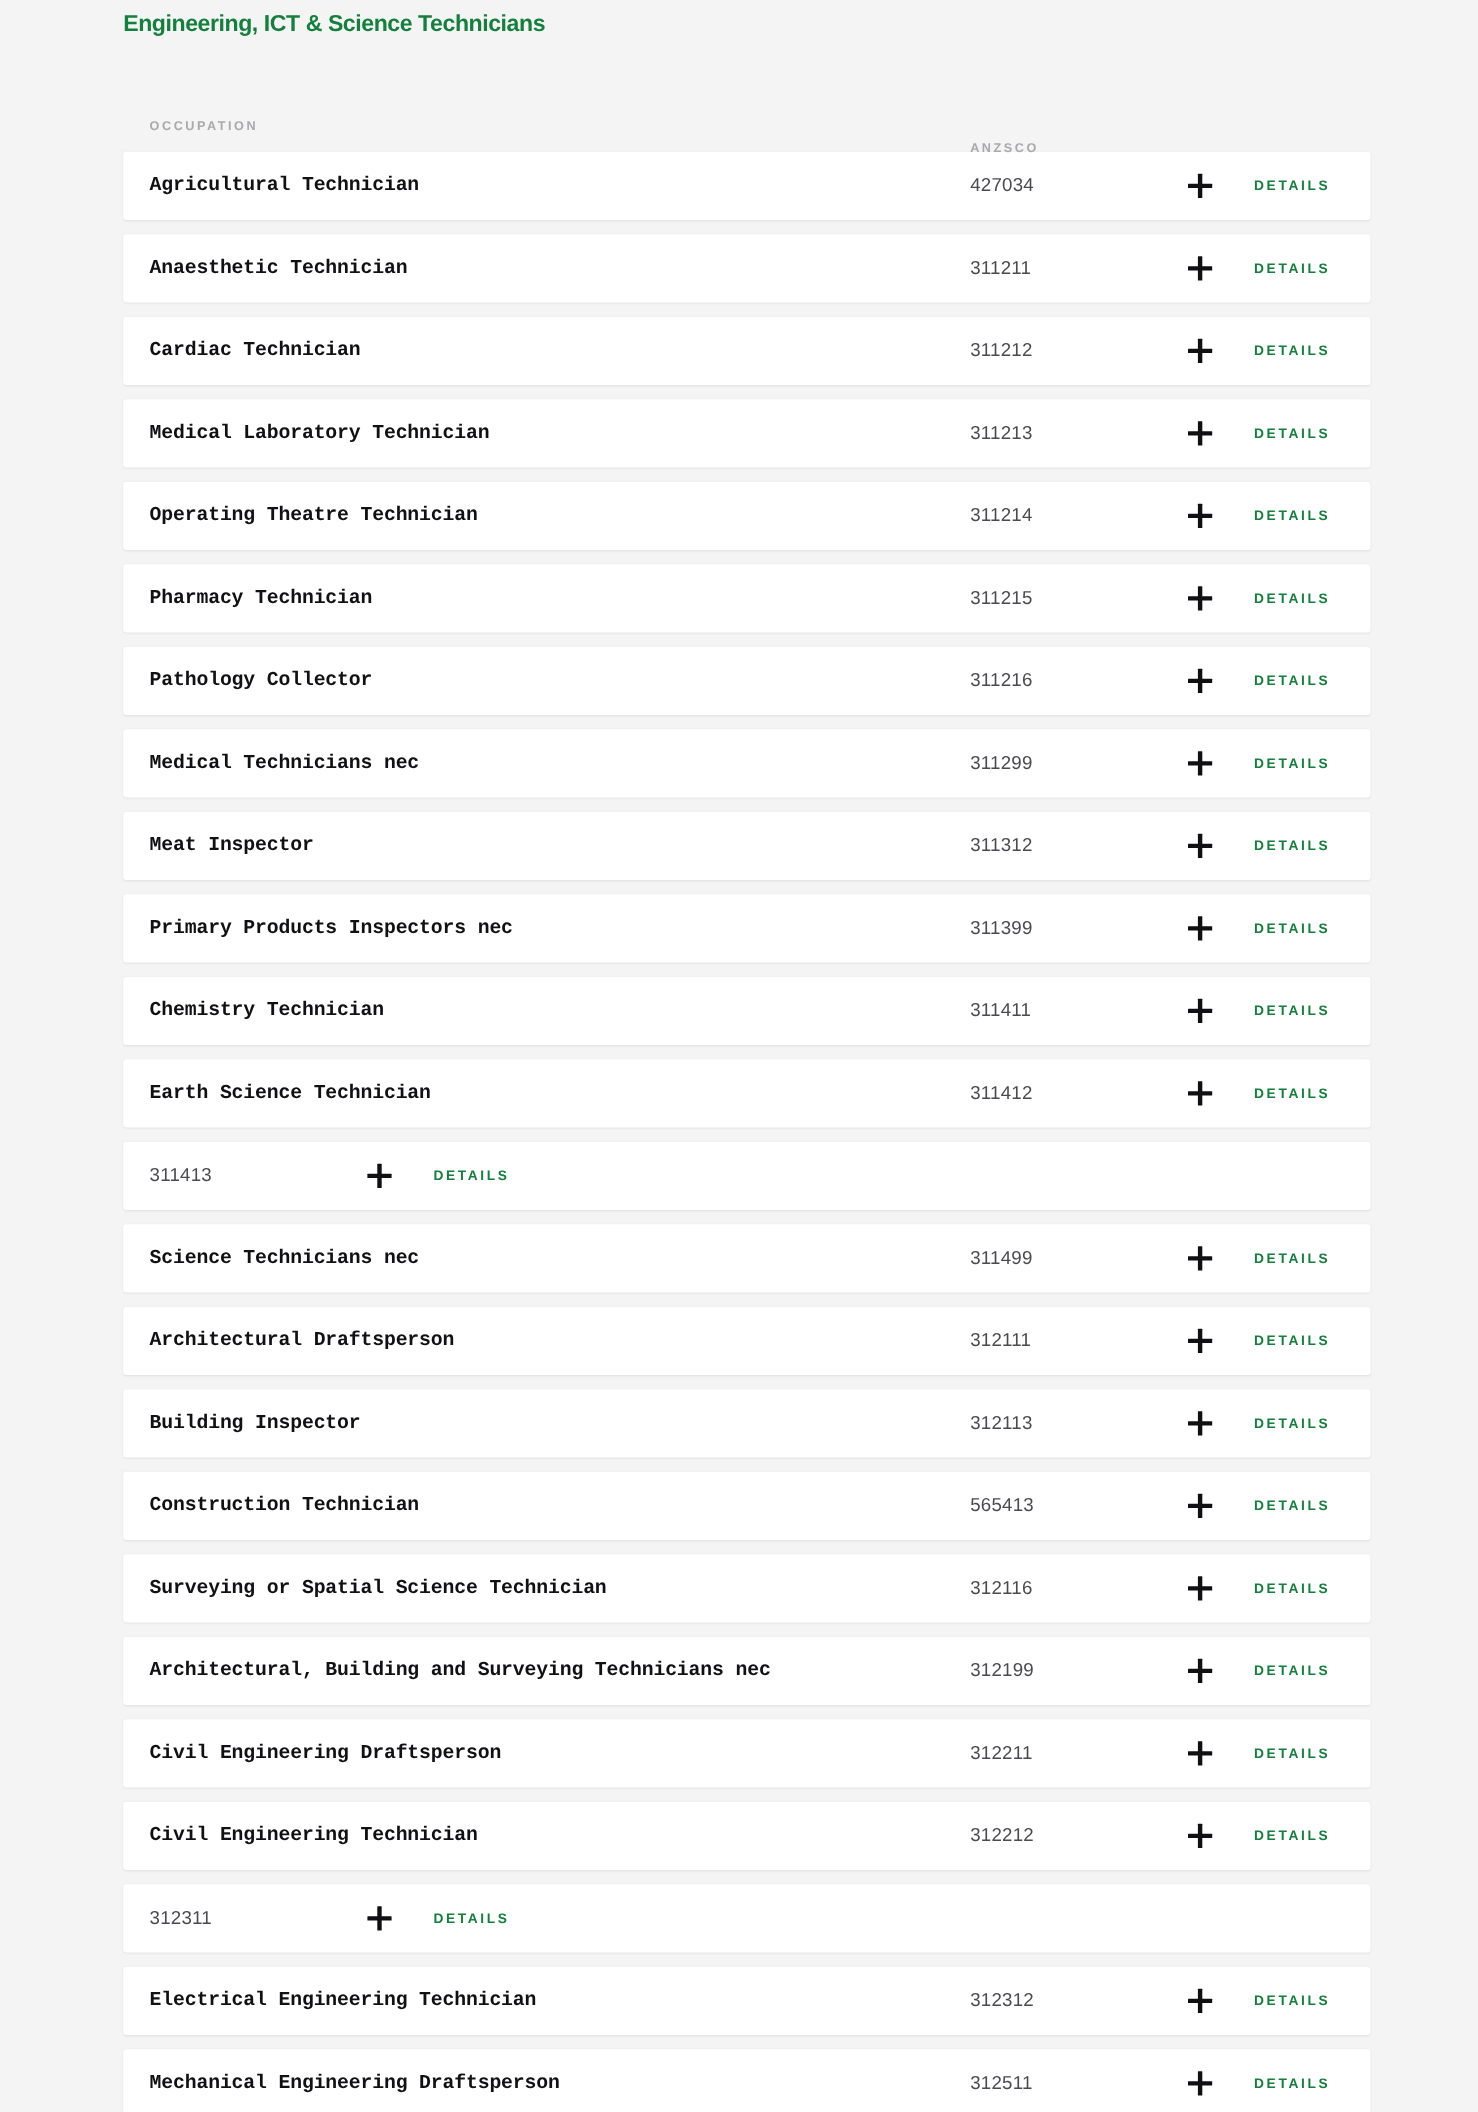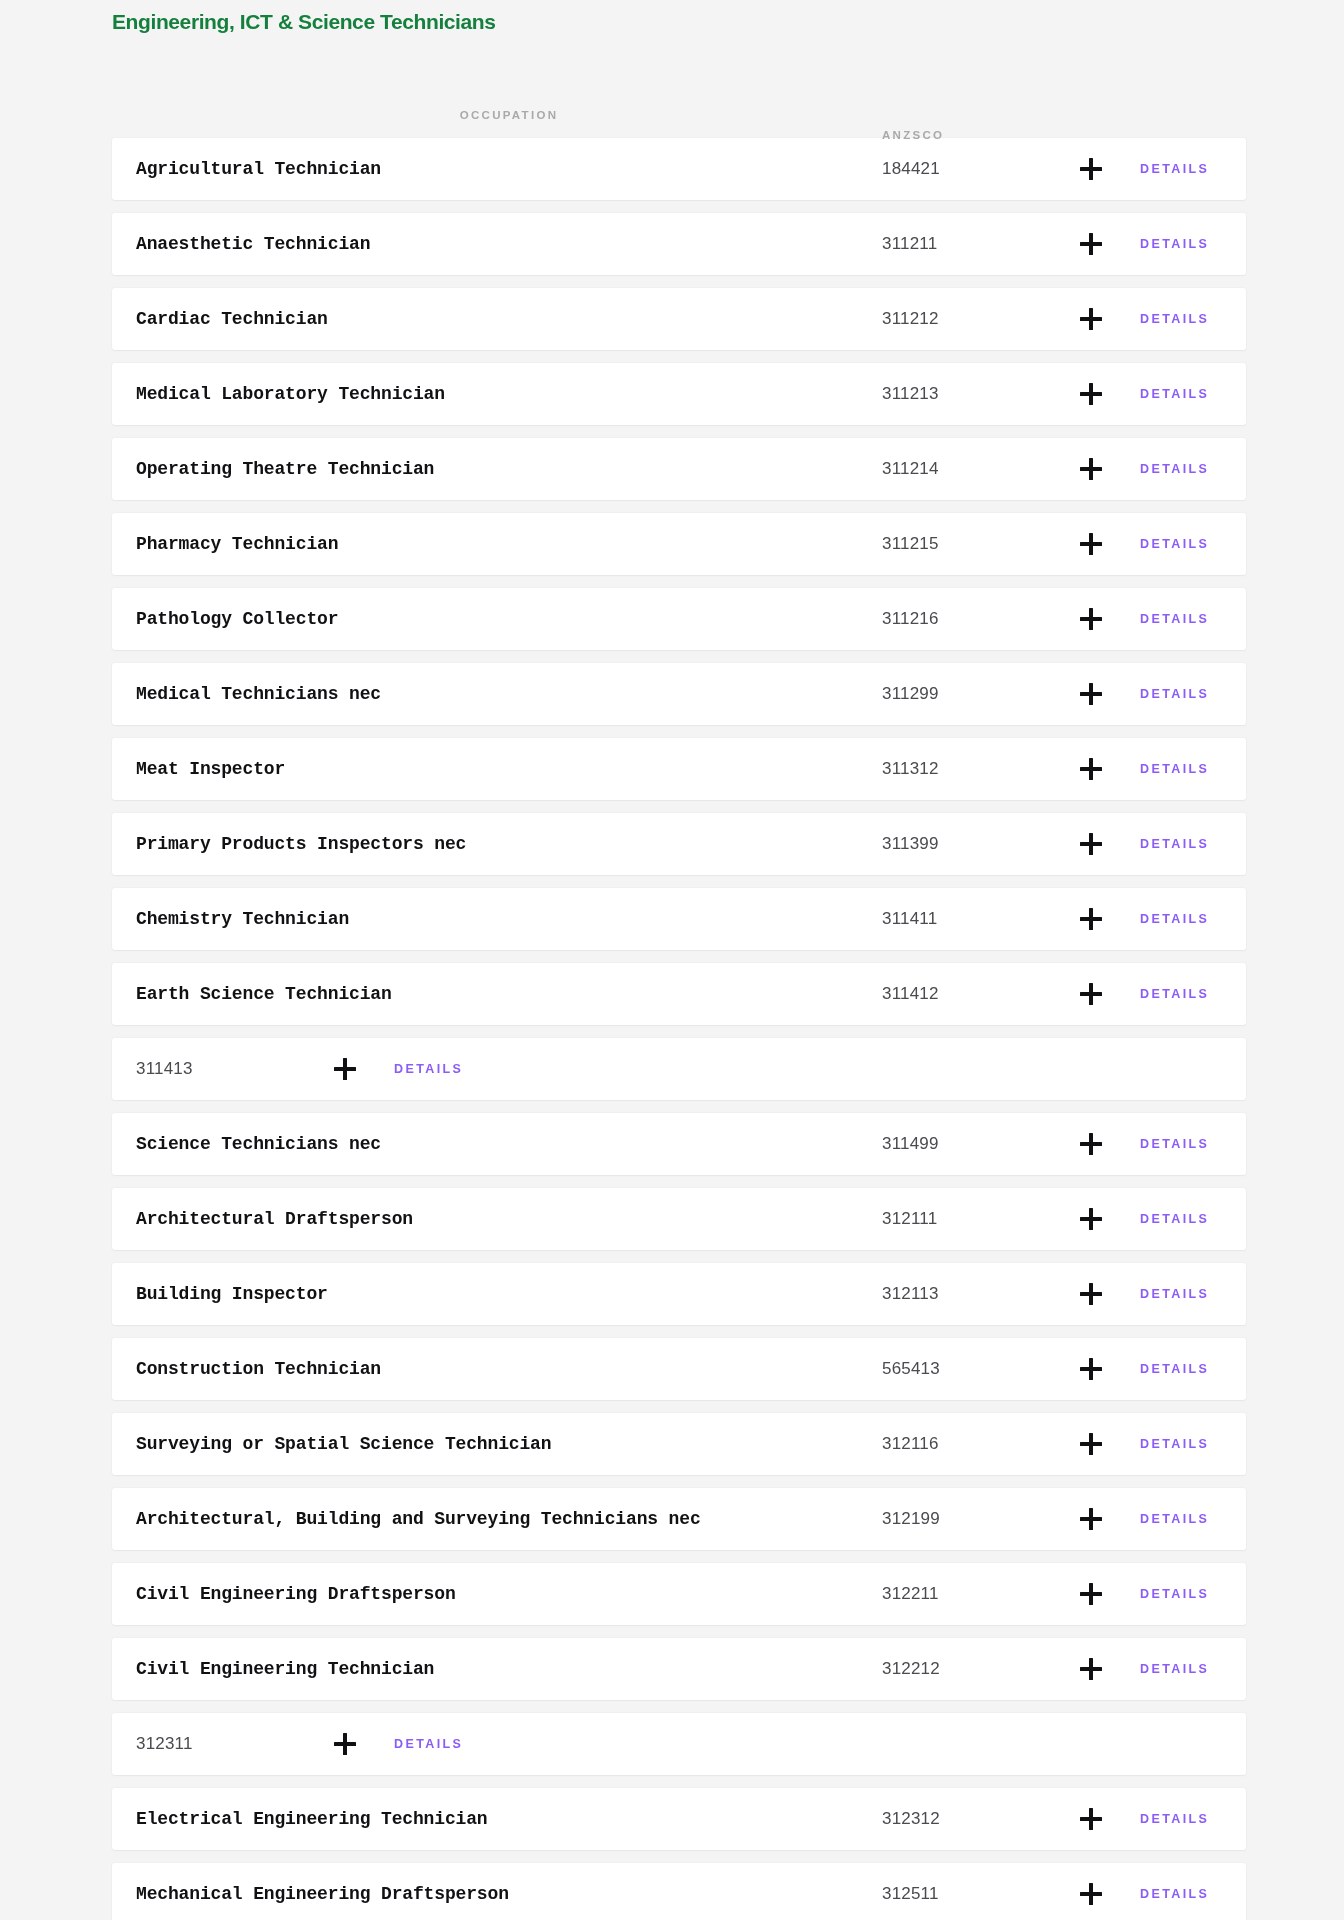--- a/index.html
+++ b/index.html
@@ -31,21 +31,20 @@
   .table-wrap {
     width: 1344px;
     padding: 0 98px 0 112px;
   }
   .table-head {
     display: flex;
     align-items: center;
     height: 46px;
     padding: 0 0 0 24px;
     margin-top: 50px;
-    text-align: center;
   }
   .th {
     font-size: 11.5px;
     letter-spacing: 2.3px;
     font-weight: 600;
     color: #a9a9ac;
     text-transform: uppercase;
   }
   .th-occupation { flex: 0 0 746px; }
   .th-anzsco { flex: 0 0 auto; margin-top: 40px; }
@@ -105,21 +104,21 @@
   }
   .cell-details {
     flex: 1 1 auto;
     display: flex;
     align-items: center;
   }
   .details-btn {
     font-size: 12.5px;
     font-weight: 700;
     letter-spacing: 2.4px;
-    color: #8b5cf6;
+    color: #15803d;
     text-transform: uppercase;
     background: transparent;
     border: 0;
     padding: 0;
     cursor: pointer;
     font-family: "Liberation Sans", sans-serif;
   }
 </style>
 </head>
 <body>
@@ -131,21 +130,21 @@
   <div class="table-wrap">
 
     <div class="table-head">
       <div class="th th-occupation">OCCUPATION</div>
       <div class="th th-anzsco">ANZSCO</div>
     </div>
 
     <div class="rows" id="rows">
   <div class="row">
     <div class="cell-occupation">Agricultural Technician</div>
-    <div class="cell-anzsco">184421</div>
+    <div class="cell-anzsco">427034</div>
     <div class="cell-plus">
       <span class="plus-icon"></span>
     </div>
     <div class="cell-details">
       <button class="details-btn">DETAILS</button>
     </div>
   </div>
 
   <div class="row">
     <div class="cell-occupation">Anaesthetic Technician</div>

